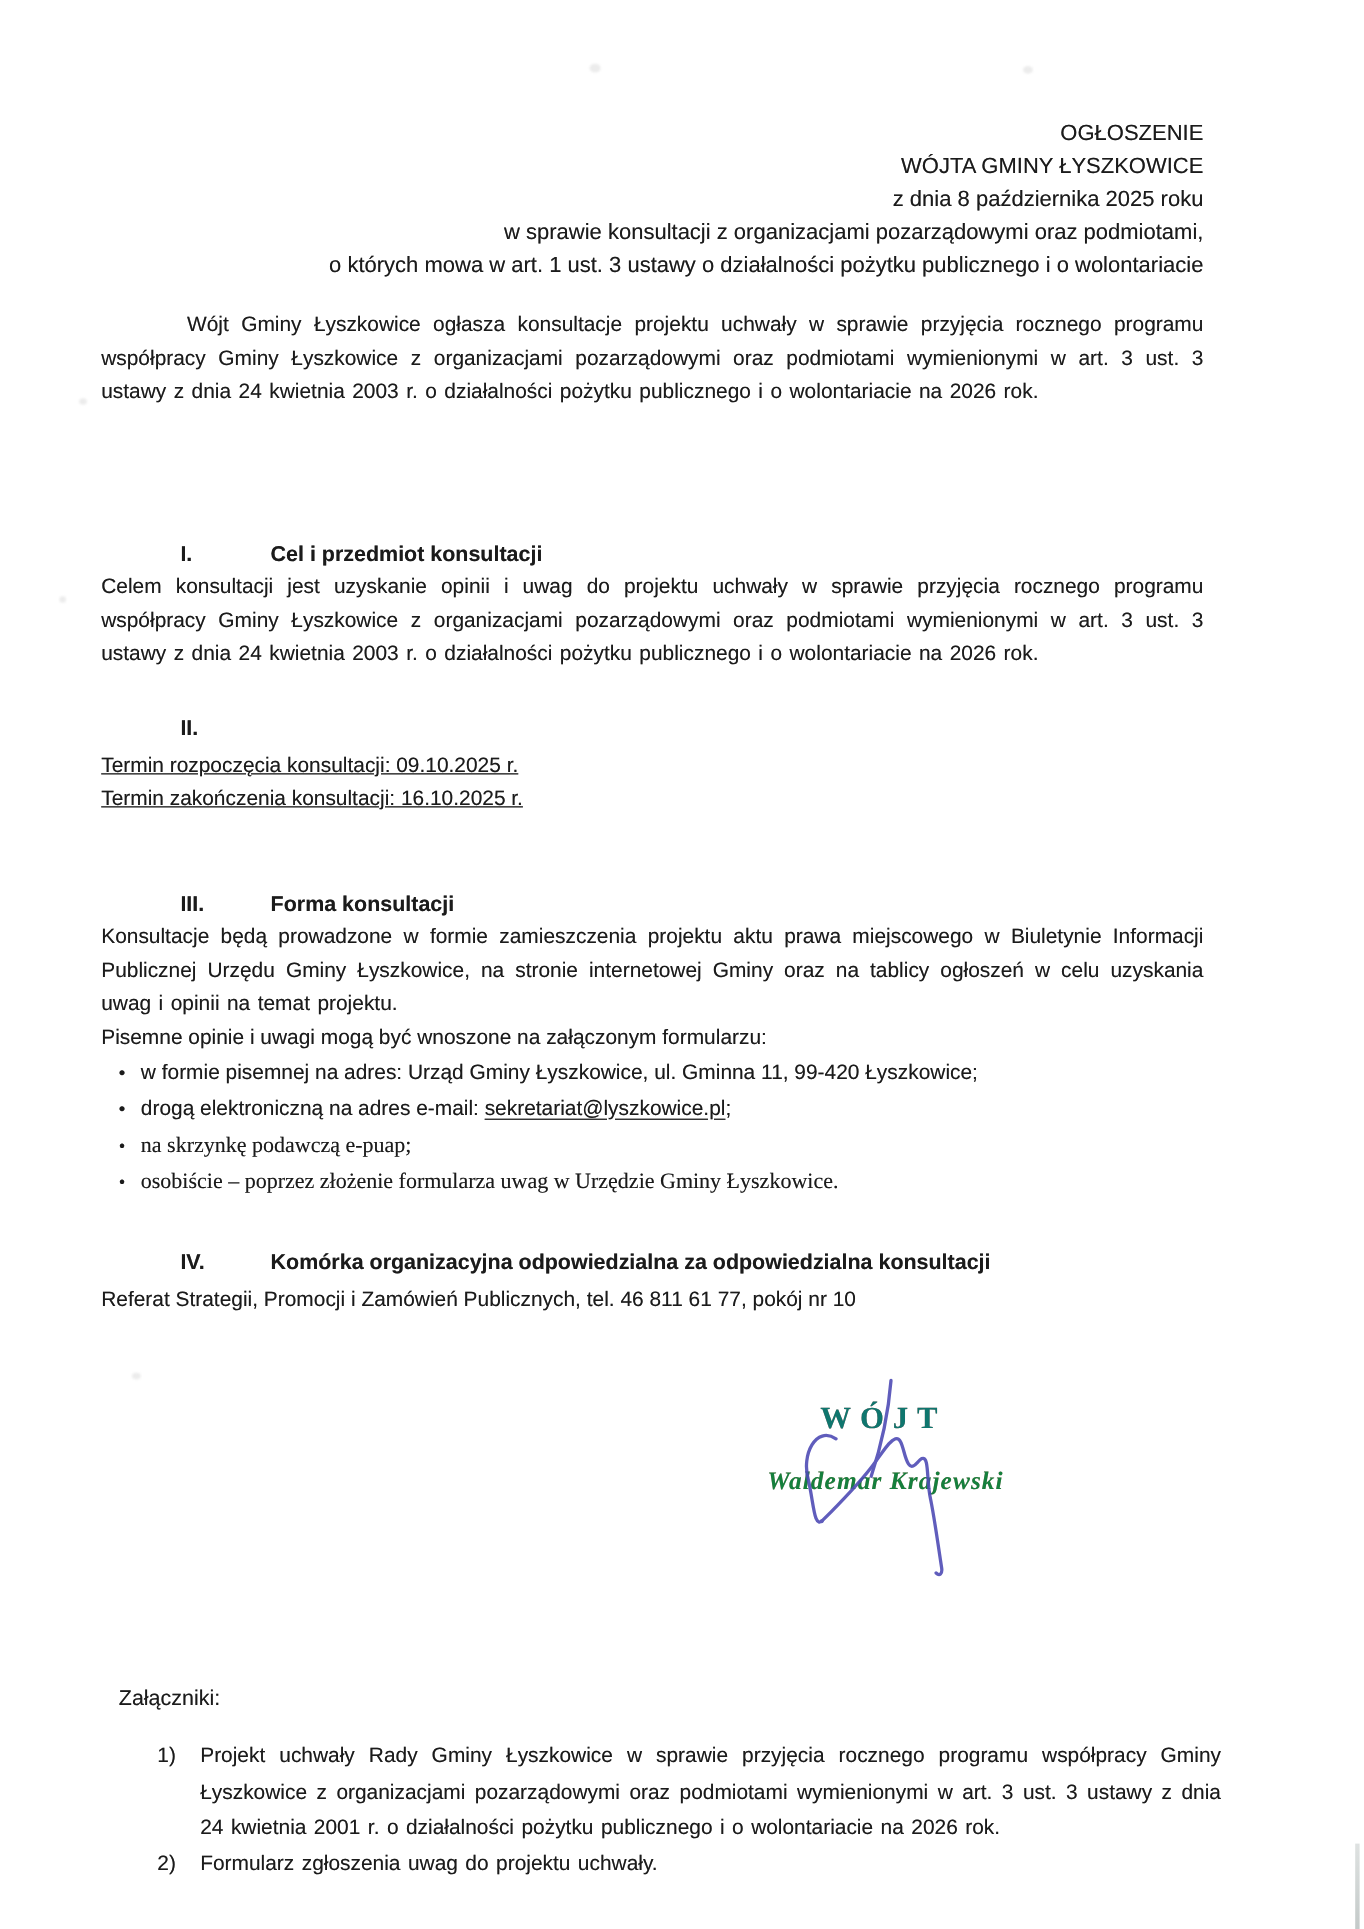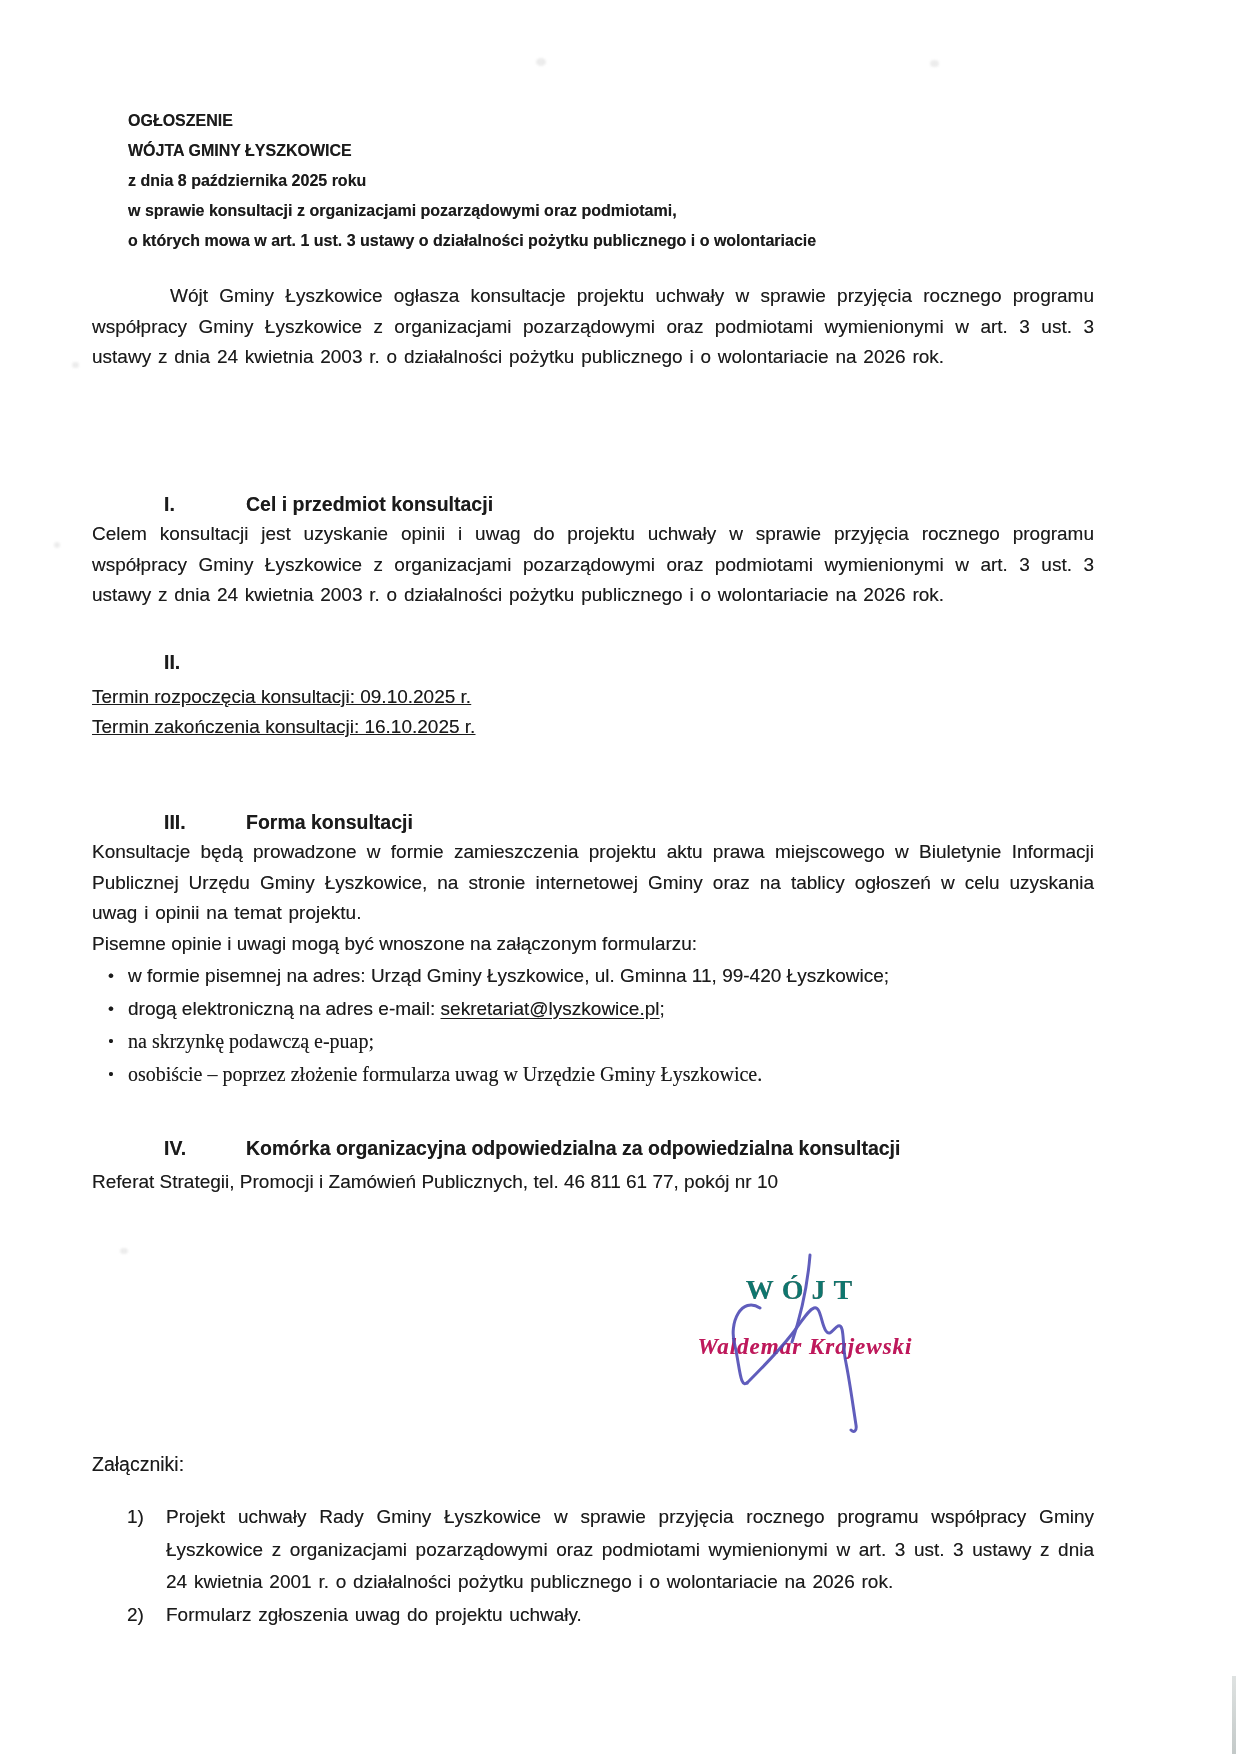--- a/index.html
+++ b/index.html
@@ -8,21 +8,21 @@
     width:1240px;height:1754px;
     background:#ffffff;
     overflow:hidden;
     font-family:"Liberation Sans",sans-serif;
     color:#1b1b1b;
     margin:0 auto;
   }
   .block{position:absolute;left:92px;width:1002px;}
 
   
-  .title-block{top:106px;text-align:left;font-weight:bold;font-size:16px;line-height:30px;padding-left:36px;box-sizing:border-box;}
+  .title-block{top:106px;text-align:right;font-weight:normal;font-size:20px;line-height:30px;padding-left:36px;box-sizing:border-box;}
   .title-block div{text-shadow:0 0 .5px rgba(0,0,0,.5);}
 
   
   .just{font-size:19px;line-height:30.5px;text-align:justify;margin:0;text-shadow:0 0 .4px rgba(0,0,0,.45);word-spacing:1.5px;}
   .intro{top:281px;}
   .intro p{text-indent:78px;}
 
   .section{box-sizing:border-box;}
   .sec1{top:489px;}
   .sec2{top:647px;}
@@ -53,21 +53,21 @@
   .stamp-name{
     position:absolute;left:655px;top:1334px;width:300px;
     text-align:center;
     font-family:"Liberation Serif",serif;font-style:italic;font-weight:bold;
     font-size:23px;letter-spacing:1px;
     text-shadow:0 0 .6px rgba(197,56,60,.5);
   }
   .signature-svg{position:absolute;left:690px;top:1230px;}
 
   
-  .attachments{top:1449px;}
+  .attachments{top:1529px;margin-left:16px;}
   .att-label{font-size:19.5px;line-height:30px;text-shadow:0 0 .4px rgba(0,0,0,.45);}
   .att-list{margin-top:22px;}
   .att-item{display:flex;}
   .att-num{flex:none;margin-left:35px;width:39px;font-size:19px;line-height:32.5px;text-shadow:0 0 .4px rgba(0,0,0,.45);}
   .att-text{flex:1;font-size:19px;line-height:32.5px;text-align:justify;text-shadow:0 0 .4px rgba(0,0,0,.45);word-spacing:1.5px;}
 
   
   .speck{position:absolute;border-radius:50%;background:rgba(120,120,120,.14);filter:blur(1px);}
   .edge-line{position:absolute;right:4px;top:1676px;height:78px;width:4px;background:linear-gradient(#d9dddc,#b9c0bf);opacity:.85;}
 </style>
@@ -137,21 +137,21 @@
 
   <div class="block section sec4">
     <div class="sec-heading">
       <span class="sec-num">IV.</span>
       <span>Komórka organizacyjna odpowiedzialna za odpowiedzialna konsultacji</span>
     </div>
     <div class="plain-line sec4-body">Referat Strategii, Promocji i Zamówień Publicznych, tel. 46 811 61 77, pokój nr 10</div>
   </div>
 
   <div class="stamp-title" style="color: #0f766e;">WÓJT</div>
-  <div class="stamp-name" style="color: #be185d;">Waldemar Krajewski</div>
+  <div class="stamp-name" style="color: #15803d;">Waldemar Krajewski</div>
   <svg class="signature-svg" width="260" height="280" viewBox="0 0 260 280">
     <g fill="none" stroke-linecap="round" stroke-linejoin="round" opacity="0.9">
       <path class="ink" stroke-width="3" d="M 120 25 C 118 50 112 82 102 112" stroke="#4f4cb5"></path>
       <path class="ink" stroke-width="3" d="M 70 78
         C 52 66 38 92 45 116
         C 50 138 50 160 58 152
         C 72 138 88 122 102 104
         C 113 90 118 80 124 78
         C 131 76 131 94 136 101
         C 140 107 144 98 148 96

